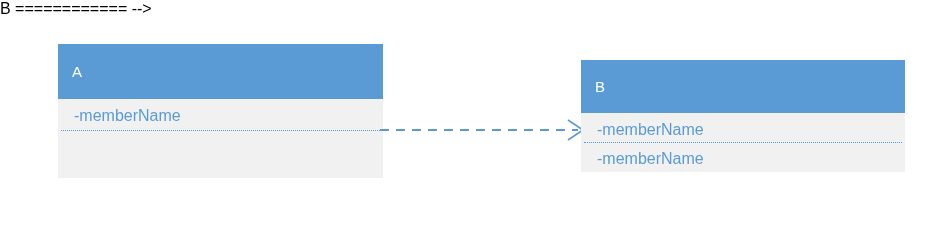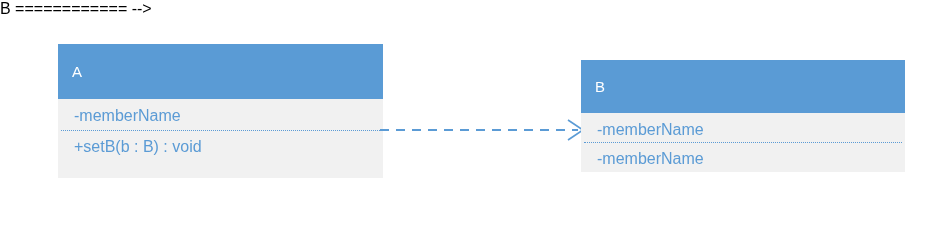--- a/index.html
+++ b/index.html
@@ -110,21 +110,20 @@
   
   <div class="uml-class" id="class-a">
     <div class="uml-header">
       <span class="uml-header-title">A</span>
     </div>
     <div class="uml-compartment comp-attrs">
       <div class="uml-member">-memberName</div>
       <div class="uml-divider"></div>
     </div>
     <div class="uml-compartment comp-ops">
-      <div class="uml-member">+setB(b : B) : void</div>
     </div>
   </div>
 
    B ============ --&gt;
   <svg class="connector" viewBox="0 0 210 36">
     <line x1="0" y1="18" x2="198" y2="18" stroke="#5b9bd5" stroke-width="2" stroke-dasharray="9 7"></line>
     <polyline points="188,8 203,18 188,28" fill="none" stroke="#5b9bd5" stroke-width="1.6"></polyline>
   </svg>
 
   

